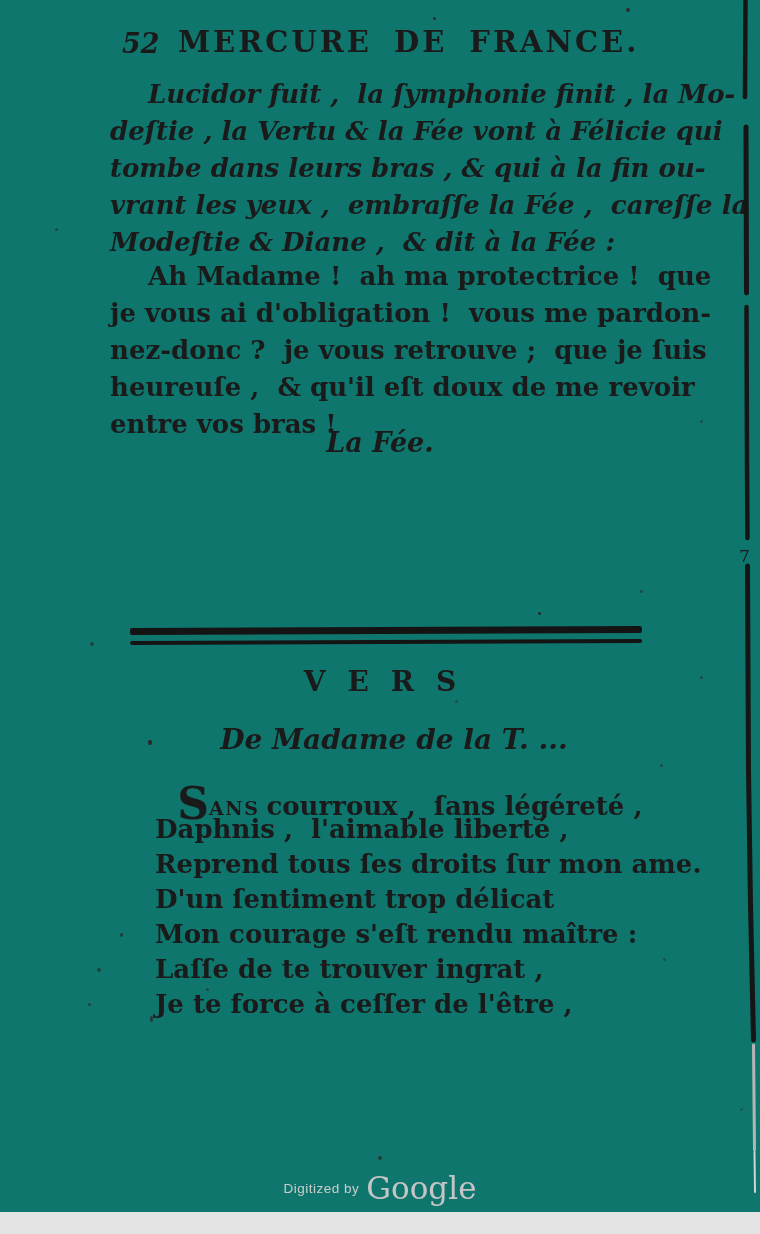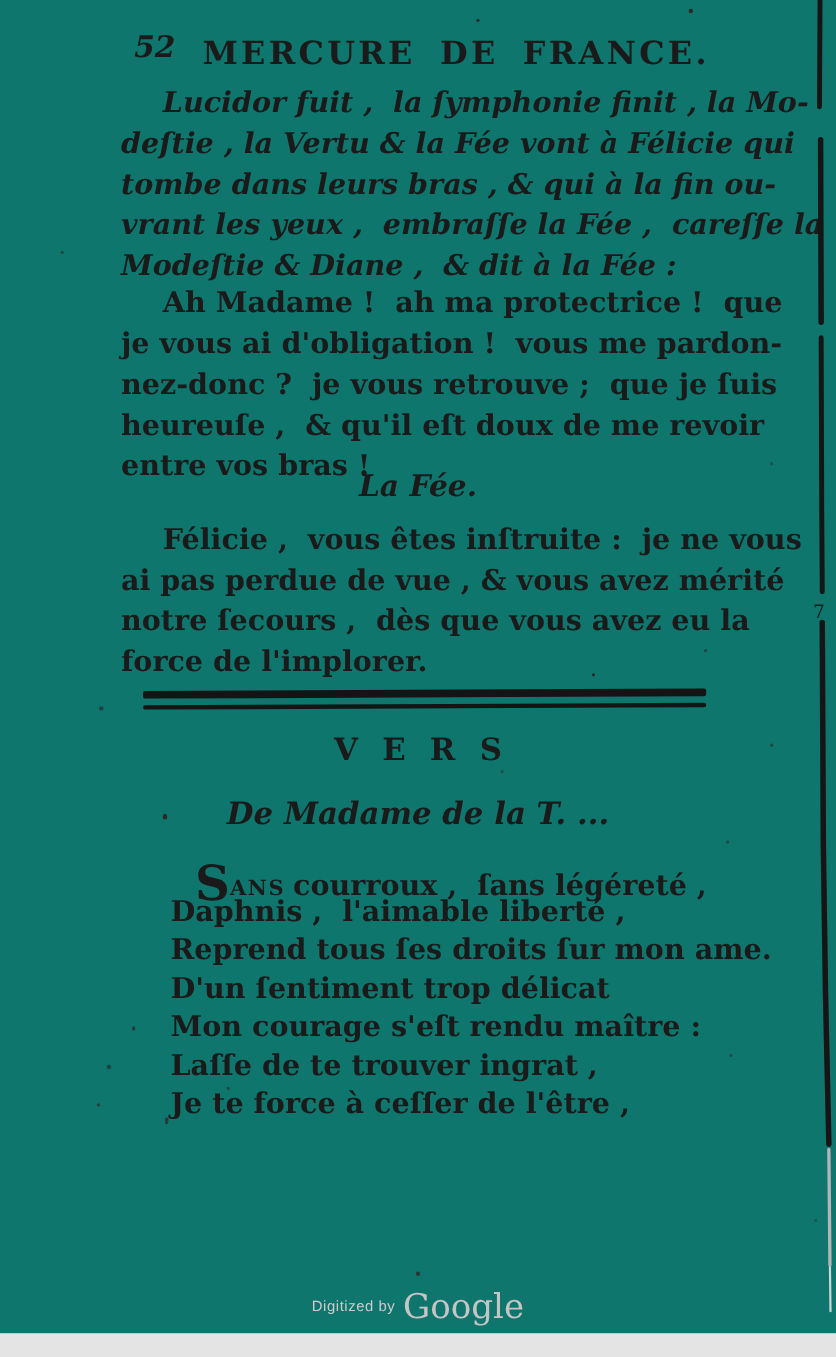--- a/index.html
+++ b/index.html
@@ -11,21 +11,21 @@
     font-family:"DejaVu Serif", serif;
     color:#1a1a1a;
   }
   .line{white-space:pre;}
   
   .page-number{
     position:absolute;left:122px;top:28px;
     font-size:27px;font-weight:bold;font-style:italic;
   }
   .running-title{
-    position:absolute;left:178px;top:25px;margin:6px;
+    position:absolute;left:178px;top:25px;margin:0;
     font-size:29px;font-weight:bold;
     letter-spacing:3px;word-spacing:9px;
   }
   
   .para{position:absolute;left:110px;font-size:26px;font-weight:bold;line-height:37px;}
   .para .line:first-child{text-indent:38px;}
   .para-stage{top:76px;font-style:italic;}
   .para-felicie{top:258px;}
   .speaker-heading{
     position:absolute;left:110px;top:427px;width:540px;
@@ -36,21 +36,21 @@
   .divider{position:absolute;left:130px;top:627px;width:512px;transform:rotate(-0.25deg);}
   .divider .bar-thick{height:7px;background:#141414;border-radius:2px;}
   .divider .bar-thin{height:4px;background:#141414;margin-top:6px;border-radius:2px;}
   
   .vers-title{
     position:absolute;left:110px;top:665px;width:540px;margin:0;
     text-align:center;font-size:28px;font-weight:bold;
     letter-spacing:22px;text-indent:22px;
   }
   .attribution{
-    position:absolute;left:110px;top:723px;width:540px;
+    position:absolute;left:124px;top:723px;width:540px;
     text-align:center;font-style:italic;font-weight:bold;font-size:28px;
   }
   .poem-first-line{position:absolute;left:155px;top:768px;font-weight:bold;white-space:pre;}
   .lead-capital{font-size:44px;line-height:34px;vertical-align:-4px;}
   .lead-small-caps{font-size:19px;letter-spacing:1.5px;}
   .first-line-rest{font-size:26px;margin-left:7px;}
   .poem-rest{position:absolute;left:155px;top:812px;font-size:26px;font-weight:bold;line-height:35px;}
   
   .watermark{
     position:absolute;left:0;top:1170px;width:760px;
@@ -88,26 +88,20 @@
   <section class="para para-felicie">
       <div class="line">Ah Madame !  ah ma protectrice !  que</div>
       <div class="line">je vous ai d'obligation !  vous me pardon-</div>
       <div class="line">nez-donc ?  je vous retrouve ;  que je ſuis</div>
       <div class="line">heureuſe ,  &amp; qu'il eſt doux de me revoir</div>
       <div class="line">entre vos bras !</div>
     </section>
 
   <div class="speaker-heading">La Fée.</div>
 
-  <section class="para para-fee">
-      <div class="line">Félicie ,  vous êtes inſtruite :  je ne vous</div>
-      <div class="line">ai pas perdue de vue , &amp; vous avez mérité</div>
-      <div class="line">notre ſecours ,  dès que vous avez eu la</div>
-      <div class="line">force de l'implorer.</div>
-    </section>
 
   <div class="divider">
     <div class="bar-thick"></div>
     <div class="bar-thin"></div>
   </div>
 
   <h2 class="vers-title">VERS</h2>
 
   <div class="attribution">De Madame de la T. ...</div>
 

